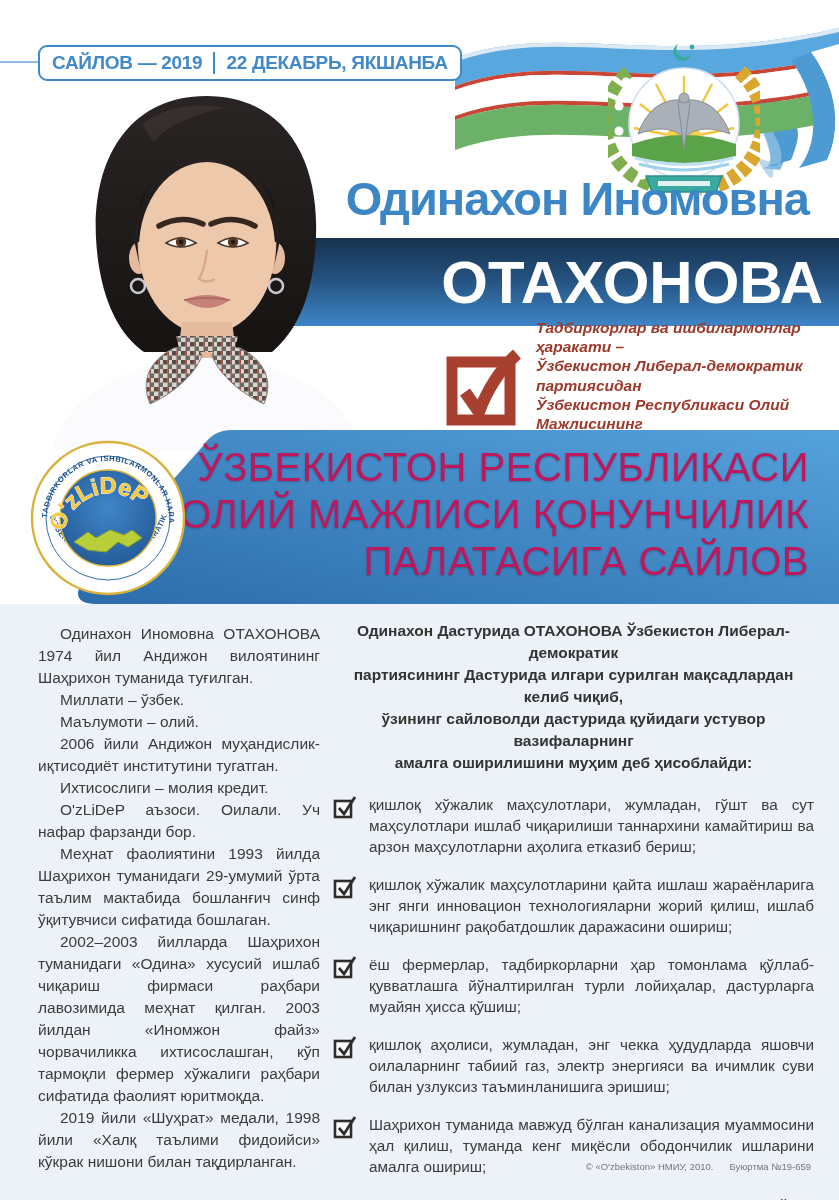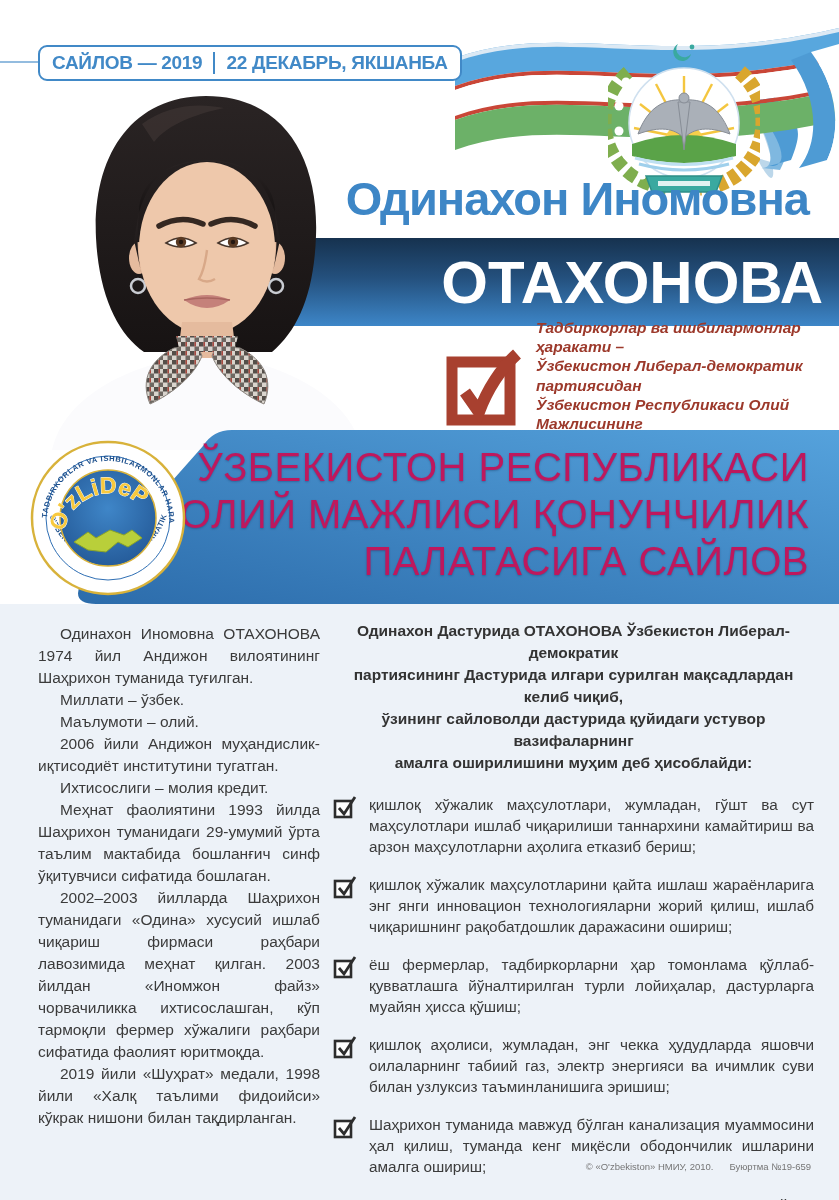--- a/index.html
+++ b/index.html
@@ -240,20 +240,21 @@
   </svg>
 
   <div class="lower"></div>
 
   <div class="bio">
     <p>Одинахон Иномовна ОТАХОНОВА 1974 йил Андижон вилоятининг Шаҳрихон туманида туғилган.</p>
     <p>Миллати – ўзбек.</p>
     <p>Маълумоти – олий.</p>
     <p>2006 йили Андижон муҳандислик-иқтисодиёт институтини тугатган.</p>
     <p>Ихтисослиги – молия кредит.</p>
+    <p>O'zLiDeP аъзоси. Оилали. Уч нафар фарзанди бор.</p>
     <p>Меҳнат фаолиятини 1993 йилда Шаҳрихон туманидаги 29-умумий ўрта таълим мактабида бошланғич синф ўқитувчиси сифатида бошлаган.</p>
     <p>2002–2003 йилларда Шаҳрихон туманидаги «Одина» хусусий ишлаб чиқариш фирмаси раҳбари лавозимида меҳнат қилган. 2003 йилдан «Иномжон файз» чорвачиликка ихтисослашган, кўп тармоқли фермер хўжалиги раҳбари сифатида фаолият юритмоқда.</p>
     <p>2019 йили «Шуҳрат» медали, 1998 йили «Халқ таълими фидоийси» кўкрак нишони билан тақдирланган.</p>
   </div>
 
   <div class="program">
     <div class="intro">
       <div>Одинахон Дастурида ОТАХОНОВА Ўзбекистон Либерал-демократик</div>
       <div>партиясининг Дастурида илгари сурилган мақсадлардан келиб чиқиб,</div>
       <div>ўзининг сайловолди дастурида қуйидаги устувор  вазифаларнинг</div>

